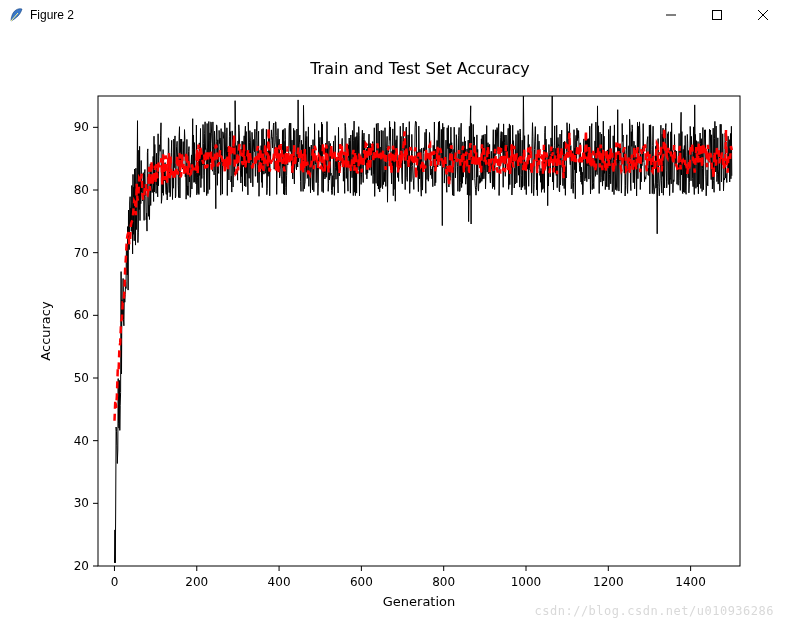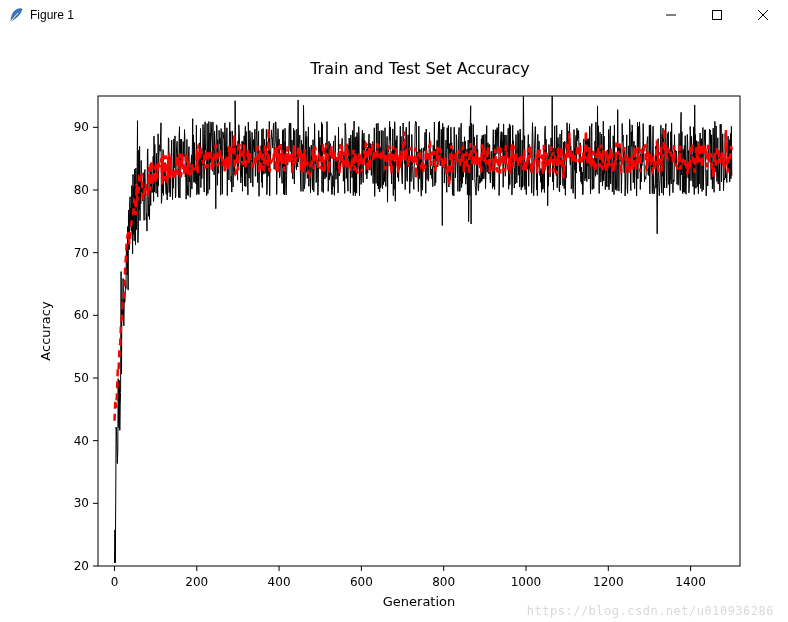--- a/index.html
+++ b/index.html
@@ -18,21 +18,21 @@
 <body>
 
 <div class="window">
   <div class="titlebar">
     <span class="feather">
       <svg viewBox="0 0 16 16" width="16" height="16">
         <path d="M3 14 C3 14 3 6 8 3 C11 1 14 2 14 2 C14 2 13 6 10 9 C7 12 3 14 3 14 Z" fill="#3a78c8" stroke="#15407a" stroke-width="0.6"></path>
         <path d="M3 14 L10 6" stroke="#fffb90" stroke-width="1"></path>
       </svg>
     </span>
-    <span class="title">Figure 1</span>
+    <span class="title">Figure 2</span>
     <span class="spacer"></span>
     <div class="winbtn">
       <svg width="10" height="10">
           <line x1="0" y1="5" x2="10" y2="5" stroke="#000" stroke-width="1"></line>
         </svg>
     </div>
     <div class="winbtn">
       <svg width="10" height="10">
           <rect x="0.5" y="0.5" width="9" height="9" fill="none" stroke="#000" stroke-width="1"></rect>
         </svg>
@@ -102,15 +102,15 @@
         </g>
       <g id="series-red">
           <path d="M114.5 384.7 L115.3 364.0 L116.1 371.8 L116.9 359.5 L117.8 331.9 L118.6 334.3 L119.4 312.6 L120.2 306.9 L121.1 285.2 L121.9 282.8 L122.7 266.7 L123.5 266.9 L124.4 255.0 L125.2 231.5 L126.0 220.0 L126.8 203.7 L127.6 198.8 L128.5 196.1 L129.3 208.1 L130.1 204.9 L130.9 189.0 L131.8 185.5 L132.6 184.1 L133.4 174.1 L134.2 165.3 L135.1 167.3 L135.9 179.2 L136.7 147.6 L137.5 164.6 L138.4 159.6 L139.2 142.0 L140.0 143.4 L140.8 146.3 L141.7 137.7 L142.5 159.1 L143.3 163.9 L144.1 161.4 L145.0 148.1 L145.8 148.1 L146.6 159.4 L147.4 159.7 L148.3 154.0 L149.1 130.9 L149.9 154.8 L150.7 138.5 L151.5 125.0 L152.4 149.0 L153.2 139.7 L154.0 143.8 L154.8 129.5 L155.7 147.1 L156.5 128.1 L157.3 142.3 L158.1 125.1 L159.0 131.1 L159.8 128.8 L160.6 130.0 L161.4 122.1 L162.3 148.5 L163.1 118.3 L163.9 139.5 L164.7 144.0 L165.6 119.6 L166.4 122.9 L167.2 146.6 L168.0 127.2 L168.9 117.0 L169.7 142.1 L170.5 119.9 L171.3 138.0 L172.2 137.4 L173.0 133.5 L173.8 144.0 L174.6 141.1 L175.5 132.9 L176.3 138.1 L177.1 119.3 L177.9 138.7 L178.7 132.6 L179.6 117.2 L180.4 141.3 L181.2 139.3 L182.0 118.4 L182.9 132.2 L183.7 126.8 L184.5 138.3 L185.3 139.7 L186.2 116.8 L187.0 116.6 L187.8 140.5 L188.6 125.1 L189.5 134.0 L190.3 138.4 L191.1 137.4 L191.9 128.3 L192.8 134.3 L193.6 130.2 L194.4 130.7 L195.2 133.3 L196.1 133.6 L196.9 113.0 L197.7 137.3 L198.5 108.6 L199.4 124.8 L200.2 110.7 L201.0 115.1 L201.8 120.5 L202.6 124.9 L203.5 128.0 L204.3 118.7 L205.1 132.7 L205.9 114.5 L206.8 131.8 L207.6 129.4 L208.4 117.8 L209.2 114.5 L210.1 120.6 L210.9 113.7 L211.7 133.6 L212.5 119.6 L213.4 129.8 L214.2 129.4 L215.0 117.2 L215.8 108.6 L216.7 111.2 L217.5 130.4 L218.3 128.0 L219.1 127.6 L220.0 114.2 L220.8 120.3 L221.6 121.0 L222.4 124.3 L223.3 130.4 L224.1 123.2 L224.9 137.2 L225.7 122.5 L226.5 130.8 L227.4 120.6 L228.2 133.2 L229.0 110.1 L229.8 129.1 L230.7 119.7 L231.5 111.7 L232.3 108.9 L233.1 117.1 L234.0 99.1 L234.8 130.0 L235.6 137.5 L236.4 136.3 L237.3 117.1 L238.1 134.5 L238.9 113.4 L239.7 108.0 L240.6 117.0 L241.4 118.1 L242.2 126.6 L243.0 128.9 L243.9 108.5 L244.7 131.6 L245.5 130.4 L246.3 120.7 L247.2 120.7 L248.0 114.2 L248.8 127.9 L249.6 114.6 L250.5 122.5 L251.3 124.9 L252.1 131.3 L252.9 131.2 L253.7 124.2 L254.6 121.7 L255.4 129.9 L256.2 122.7 L257.0 114.7 L257.9 110.1 L258.7 123.9 L259.5 137.2 L260.3 112.1 L261.2 130.5 L262.0 131.6 L262.8 115.0 L263.6 134.9 L264.5 119.0 L265.3 108.0 L266.1 127.6 L266.9 116.0 L267.8 130.4 L268.6 92.0 L269.4 135.6 L270.2 133.3 L271.1 123.7 L271.9 126.4 L272.7 127.8 L273.5 122.5 L274.4 113.3 L275.2 112.8 L276.0 135.6 L276.8 111.0 L277.6 121.3 L278.5 136.3 L279.3 109.3 L280.1 127.7 L280.9 108.1 L281.8 114.7 L282.6 128.0 L283.4 118.2 L284.2 135.3 L285.1 133.4 L285.9 116.7 L286.7 128.3 L287.5 110.4 L288.4 117.6 L289.2 127.7 L290.0 120.8 L290.8 116.2 L291.7 119.9 L292.5 137.0 L293.3 124.9 L294.1 108.7 L295.0 130.3 L295.8 120.9 L296.6 120.6 L297.4 121.5 L298.3 111.5 L299.1 122.0 L299.9 116.0 L300.7 115.6 L301.5 134.8 L302.4 117.8 L303.2 136.6 L304.0 133.0 L304.8 113.1 L305.7 130.1 L306.5 126.6 L307.3 126.7 L308.1 136.8 L309.0 136.4 L309.8 138.1 L310.6 129.5 L311.4 128.4 L312.3 120.2 L313.1 113.0 L313.9 133.2 L314.7 109.9 L315.6 113.2 L316.4 121.1 L317.2 129.4 L318.0 131.6 L318.9 119.5 L319.7 120.9 L320.5 133.2 L321.3 130.8 L322.2 132.4 L323.0 107.4 L323.8 110.1 L324.6 135.5 L325.5 124.1 L326.3 108.6 L327.1 117.3 L327.9 127.9 L328.7 136.9 L329.6 125.0 L330.4 119.7 L331.2 109.2 L332.0 122.8 L332.9 116.4 L333.7 118.6 L334.5 115.9 L335.3 125.6 L336.2 126.1 L337.0 121.2 L337.8 124.0 L338.6 116.6 L339.5 137.5 L340.3 108.0 L341.1 124.1 L341.9 109.5 L342.8 132.4 L343.6 124.2 L344.4 115.9 L345.2 117.8 L346.1 131.4 L346.9 107.6 L347.7 118.9 L348.5 129.6 L349.4 133.2 L350.2 128.9 L351.0 135.2 L351.8 127.2 L352.6 119.0 L353.5 113.9 L354.3 134.6 L355.1 115.7 L355.9 117.3 L356.8 136.0 L357.6 136.4 L358.4 134.2 L359.2 117.6 L360.1 128.0 L360.9 118.3 L361.7 136.5 L362.5 122.1 L363.4 128.9 L364.2 114.0 L365.0 123.4 L365.8 107.6 L366.7 108.5 L367.5 133.8 L368.3 134.7 L369.1 109.9 L370.0 133.8 L370.8 119.4 L371.6 107.3 L372.4 108.6 L373.3 124.2 L374.1 116.2 L374.9 124.6 L375.7 118.2 L376.5 123.9 L377.4 107.4 L378.2 114.5 L379.0 122.0 L379.8 116.7 L380.7 115.7 L381.5 124.4 L382.3 124.7 L383.1 114.4 L384.0 114.4 L384.8 124.4 L385.6 134.0 L386.4 116.0 L387.3 114.5 L388.1 113.5 L388.9 110.2 L389.7 130.1 L390.6 116.6 L391.4 137.8 L392.2 123.5 L393.0 109.8 L393.9 114.9 L394.7 125.5 L395.5 127.2 L396.3 112.0 L397.2 124.0 L398.0 136.4 L398.8 127.7 L399.6 118.8 L400.5 132.1 L401.3 114.8 L402.1 125.2 L402.9 115.0 L403.7 107.7 L404.6 95.3 L405.4 125.4 L406.2 112.5 L407.0 118.5 L407.9 119.5 L408.7 131.3 L409.5 119.1 L410.3 111.1 L411.2 114.3 L412.0 123.9 L412.8 125.0 L413.6 129.1 L414.5 118.5 L415.3 111.4 L416.1 142.4 L416.9 128.0 L417.8 117.3 L418.6 120.4 L419.4 114.1 L420.2 117.5 L421.1 130.4 L421.9 129.3 L422.7 124.9 L423.5 136.9 L424.4 130.6 L425.2 132.3 L426.0 113.1 L426.8 123.9 L427.6 121.2 L428.5 121.9 L429.3 110.0 L430.1 108.5 L430.9 130.0 L431.8 115.6 L432.6 121.2 L433.4 118.8 L434.2 114.9 L435.1 135.2 L435.9 129.9 L436.7 124.7 L437.5 110.7 L438.4 129.9 L439.2 120.4 L440.0 112.2 L440.8 115.0 L441.7 124.0 L442.5 124.5 L443.3 132.5 L444.1 121.0 L445.0 120.4 L445.8 131.3 L446.6 138.3 L447.4 130.1 L448.3 135.3 L449.1 150.3 L449.9 126.4 L450.7 112.6 L451.5 109.2 L452.4 136.6 L453.2 126.1 L454.0 127.2 L454.8 127.7 L455.7 116.7 L456.5 125.7 L457.3 123.5 L458.1 122.2 L459.0 114.2 L459.8 124.5 L460.6 130.3 L461.4 129.4 L462.3 116.5 L463.1 109.8 L463.9 136.5 L464.7 122.5 L465.6 120.6 L466.4 115.7 L467.2 129.2 L468.0 134.9 L468.9 135.4 L469.7 114.5 L470.5 107.1 L471.3 124.1 L472.2 127.6 L473.0 118.8 L473.8 130.3 L474.6 107.3 L475.5 128.7 L476.3 116.4 L477.1 125.7 L477.9 130.7 L478.7 130.0 L479.6 120.7 L480.4 136.8 L481.2 135.3 L482.0 108.3 L482.9 117.7 L483.7 109.7 L484.5 125.7 L485.3 119.7 L486.2 128.5 L487.0 123.2 L487.8 110.2 L488.6 117.8 L489.5 136.1 L490.3 123.4 L491.1 125.1 L491.9 122.7 L492.8 128.7 L493.6 134.9 L494.4 123.5 L495.2 112.8 L496.1 132.3 L496.9 132.3 L497.7 136.5 L498.5 111.6 L499.4 108.6 L500.2 137.7 L501.0 112.0 L501.8 123.1 L502.6 125.4 L503.5 135.2 L504.3 118.0 L505.1 136.1 L505.9 109.2 L506.8 117.6 L507.6 130.7 L508.4 133.9 L509.2 121.0 L510.1 138.0 L510.9 124.7 L511.7 108.2 L512.5 125.5 L513.4 131.4 L514.2 109.8 L515.0 126.8 L515.8 126.2 L516.7 117.5 L517.5 121.2 L518.3 129.9 L519.1 123.7 L520.0 124.8 L520.8 117.8 L521.6 130.1 L522.4 131.2 L523.3 133.9 L524.1 112.7 L524.9 136.1 L525.7 134.1 L526.5 125.5 L527.4 128.2 L528.2 111.5 L529.0 124.0 L529.8 119.3 L530.7 110.4 L531.5 138.1 L532.3 129.5 L533.1 132.1 L534.0 123.8 L534.8 122.4 L535.6 120.4 L536.4 118.5 L537.3 137.4 L538.1 111.7 L538.9 128.9 L539.7 113.5 L540.6 120.9 L541.4 121.6 L542.2 118.5 L543.0 137.6 L543.9 108.8 L544.7 134.9 L545.5 132.6 L546.3 116.5 L547.2 122.3 L548.0 120.9 L548.8 122.7 L549.6 137.2 L550.5 128.5 L551.3 110.6 L552.1 119.8 L552.9 116.2 L553.7 136.5 L554.6 126.0 L555.4 118.8 L556.2 120.4 L557.0 138.3 L557.9 111.7 L558.7 127.0 L559.5 124.1 L560.3 129.0 L561.2 111.3 L562.0 118.3 L562.8 121.1 L563.6 142.1 L564.5 120.4 L565.3 126.7 L566.1 108.5 L566.9 109.4 L567.8 121.6 L568.6 116.9 L569.4 96.7 L570.2 123.5 L571.1 114.4 L571.9 125.2 L572.7 117.5 L573.5 120.8 L574.4 127.0 L575.2 118.1 L576.0 126.2 L576.8 115.7 L577.6 108.9 L578.5 114.2 L579.3 126.5 L580.1 107.1 L580.9 125.0 L581.8 124.8 L582.6 127.5 L583.4 114.4 L584.2 118.9 L585.1 122.8 L585.9 94.5 L586.7 117.9 L587.5 126.6 L588.4 127.9 L589.2 111.0 L590.0 128.6 L590.8 117.2 L591.7 132.3 L592.5 124.5 L593.3 114.9 L594.1 125.9 L595.0 135.4 L595.8 131.2 L596.6 117.1 L597.4 121.2 L598.3 111.1 L599.1 113.0 L599.9 131.5 L600.7 108.6 L601.5 115.2 L602.4 134.1 L603.2 113.8 L604.0 125.5 L604.8 127.7 L605.7 135.6 L606.5 112.9 L607.3 132.1 L608.1 118.6 L609.0 126.9 L609.8 129.7 L610.6 111.9 L611.4 121.6 L612.3 116.9 L613.1 137.2 L613.9 131.5 L614.7 123.6 L615.6 129.4 L616.4 107.7 L617.2 107.8 L618.0 118.6 L618.9 114.6 L619.7 107.6 L620.5 129.8 L621.3 134.7 L622.2 132.8 L623.0 116.6 L623.8 113.2 L624.6 111.3 L625.5 121.5 L626.3 134.7 L627.1 133.4 L627.9 126.2 L628.7 121.5 L629.6 137.9 L630.4 122.9 L631.2 127.6 L632.0 118.6 L632.9 134.8 L633.7 122.7 L634.5 110.6 L635.3 125.4 L636.2 133.9 L637.0 116.2 L637.8 111.3 L638.6 127.9 L639.5 117.7 L640.3 136.2 L641.1 113.3 L641.9 116.7 L642.8 116.3 L643.6 110.0 L644.4 116.0 L645.2 108.4 L646.1 130.1 L646.9 135.3 L647.7 115.6 L648.5 125.3 L649.4 121.1 L650.2 117.6 L651.0 122.8 L651.8 134.8 L652.6 135.9 L653.5 120.0 L654.3 123.5 L655.1 134.8 L655.9 120.3 L656.8 107.5 L657.6 109.1 L658.4 136.4 L659.2 116.5 L660.1 119.2 L660.9 110.9 L661.7 135.5 L662.5 121.5 L663.4 119.1 L664.2 92.1 L665.0 117.1 L665.8 108.9 L666.7 120.1 L667.5 121.7 L668.3 111.9 L669.1 117.6 L670.0 118.2 L670.8 115.7 L671.6 122.0 L672.4 118.6 L673.3 128.5 L674.1 109.1 L674.9 124.8 L675.7 128.3 L676.5 129.4 L677.4 132.7 L678.2 132.3 L679.0 120.3 L679.8 109.8 L680.7 133.4 L681.5 123.6 L682.3 126.0 L683.1 124.5 L684.0 127.6 L684.8 123.8 L685.6 132.2 L686.4 127.9 L687.3 138.0 L688.1 129.9 L688.9 126.3 L689.7 134.2 L690.6 108.8 L691.4 115.6 L692.2 108.5 L693.0 123.6 L693.9 125.2 L694.7 136.6 L695.5 125.5 L696.3 111.0 L697.2 120.5 L698.0 127.8 L698.8 107.2 L699.6 126.3 L700.5 107.9 L701.3 113.9 L702.1 131.5 L702.9 107.2 L703.7 118.5 L704.6 113.2 L705.4 115.4 L706.2 111.1 L707.0 131.1 L707.9 108.8 L708.7 123.5 L709.5 124.5 L710.3 117.0 L711.2 120.5 L712.0 133.2 L712.8 130.9 L713.6 142.1 L714.5 115.5 L715.3 127.6 L716.1 129.4 L716.9 112.0 L717.8 114.9 L718.6 113.3 L719.4 127.4 L720.2 120.7 L721.1 123.7 L721.9 116.6 L722.7 120.3 L723.5 133.3 L724.4 129.1 L725.2 131.2 L726.0 93.7 L726.8 129.8 L727.6 136.8 L728.5 118.6 L729.3 118.9 L730.1 122.8 L730.9 110.1 L731.8 114.1" fill="none" stroke="#ff0000" stroke-width="2.5" stroke-dasharray="7 5" clip-path="url(#plotclip)"></path>
         </g>
     <defs>
           <clipPath id="plotclip">
             <rect x="98" y="60" width="642" height="470"></rect>
           </clipPath>
         </defs>
       </svg>
-    <div class="watermark">https://blog.csdn.net/u010936286</div>
+    <div class="watermark">csdn://blog.csdn.net/u010936286</div>
   </div>
 </div>
 
 </body></html>

